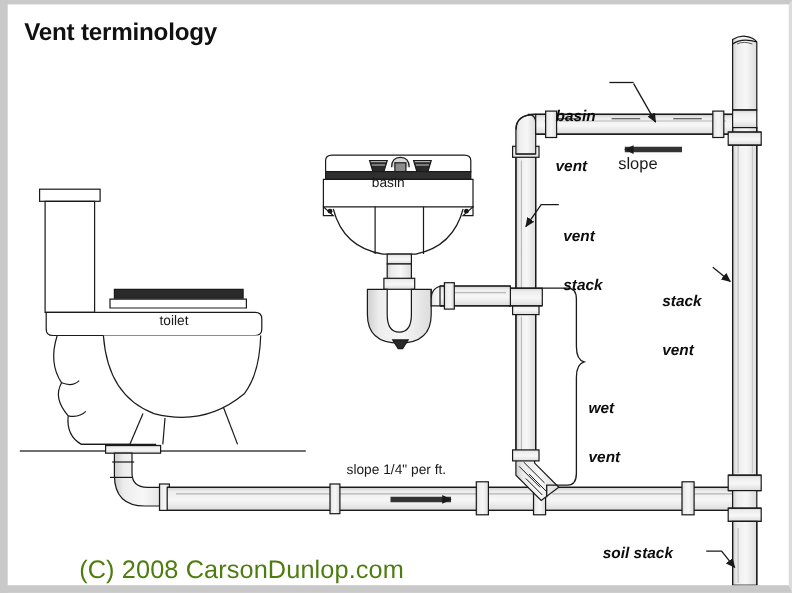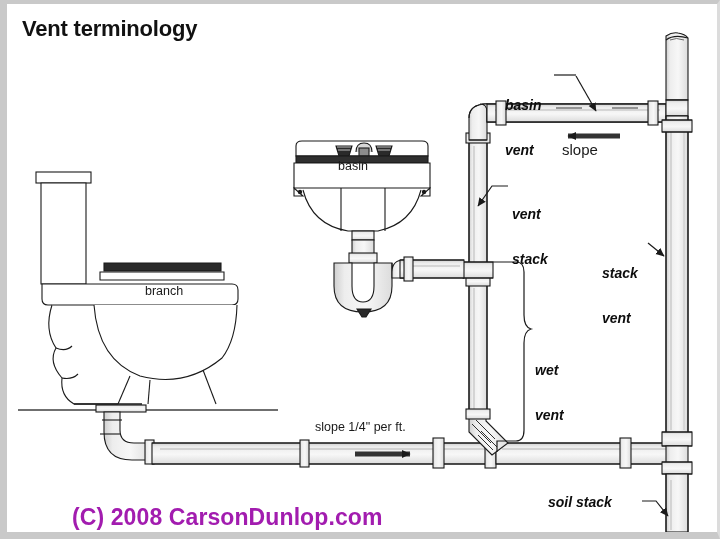--- a/index.html
+++ b/index.html
@@ -22,22 +22,22 @@
   #lbl-basin{left:338px;top:122px;}
   #lbl-toilet{left:145px;top:247px;}
   #lbl-branch{left:505px;top:68px;text-align:left;}
   #lbl-slope-top{left:562px;top:141px;font-size:15px;font-style:normal;
         font-weight:normal;color:#1a1a1a;}
   #lbl-ventstack{left:512px;top:177px;}
   #lbl-stackvent{left:602px;top:236px;}
   #lbl-wetvent{left:535px;top:333px;}
   #lbl-soilstack{left:548px;top:495px;text-align:center;}
   #lbl-slopeft{left:315px;top:420px;font-size:12.5px;color:#1a1a1a;}
-  #copyright{left:72px;top:504px;font-size:23px;font-weight:bold;
-        color:#a21caf;letter-spacing:.1px;}
+  #copyright{left:72px;top:504px;font-size:23px;font-weight:normal;
+        color:#4d7c0f;letter-spacing:.1px;}
 </style>
 </head>
 <body>
 
 <div id="page">
 
   <svg id="art" viewBox="0 0 720 539">
     <defs>
       <linearGradient id="pv" x1="0" y1="0" x2="1" y2="0">
         <stop offset="0" stop-color="#cfcfcf"></stop>
@@ -245,21 +245,21 @@
         <path d="M642,501 L656,501 L668,516" marker-end="url(#ah)"></path>
       </g>
 
     </g>
   </svg>
 
   <div class="lbl" id="title">Vent terminology</div>
 
   <div class="lbl plain" id="lbl-basin">basin</div>
 
-  <div class="lbl plain" id="lbl-toilet">branch</div>
+  <div class="lbl plain" id="lbl-toilet">toilet</div>
 
   <div class="lbl ital" id="lbl-branch">
     <div>basin</div>
     <div>vent</div>
   </div>
 
   <div class="lbl" id="lbl-slope-top">slope</div>
 
   <div class="lbl ital" id="lbl-ventstack">
     <div>vent</div>

